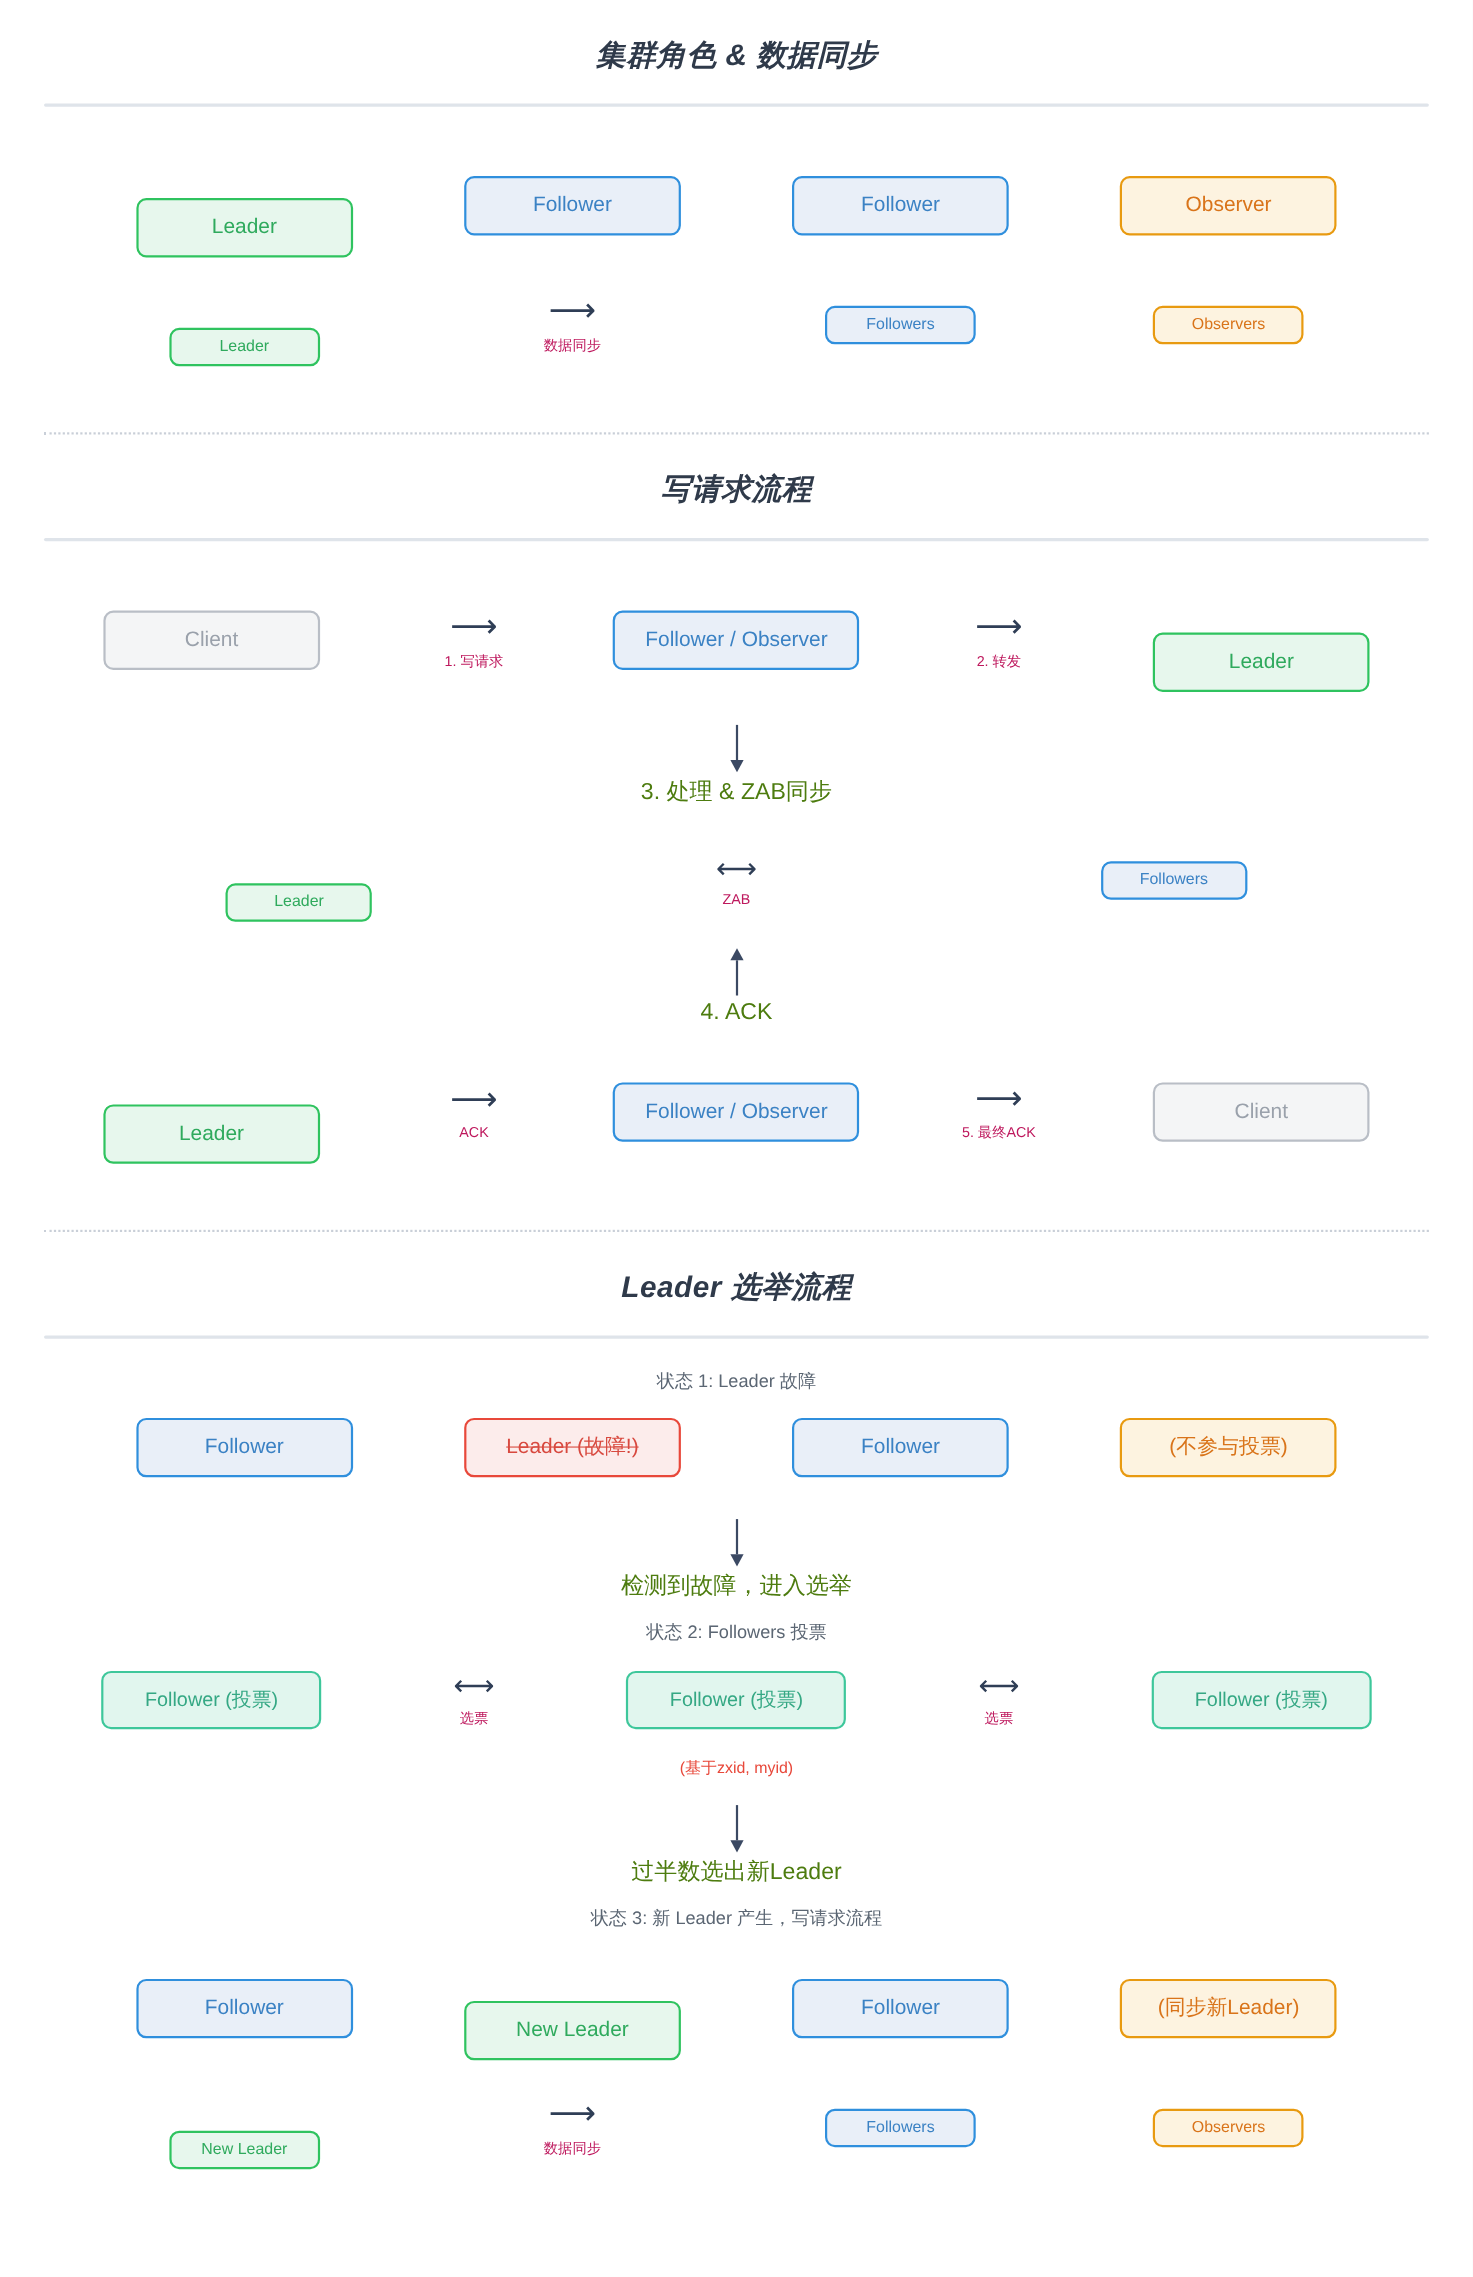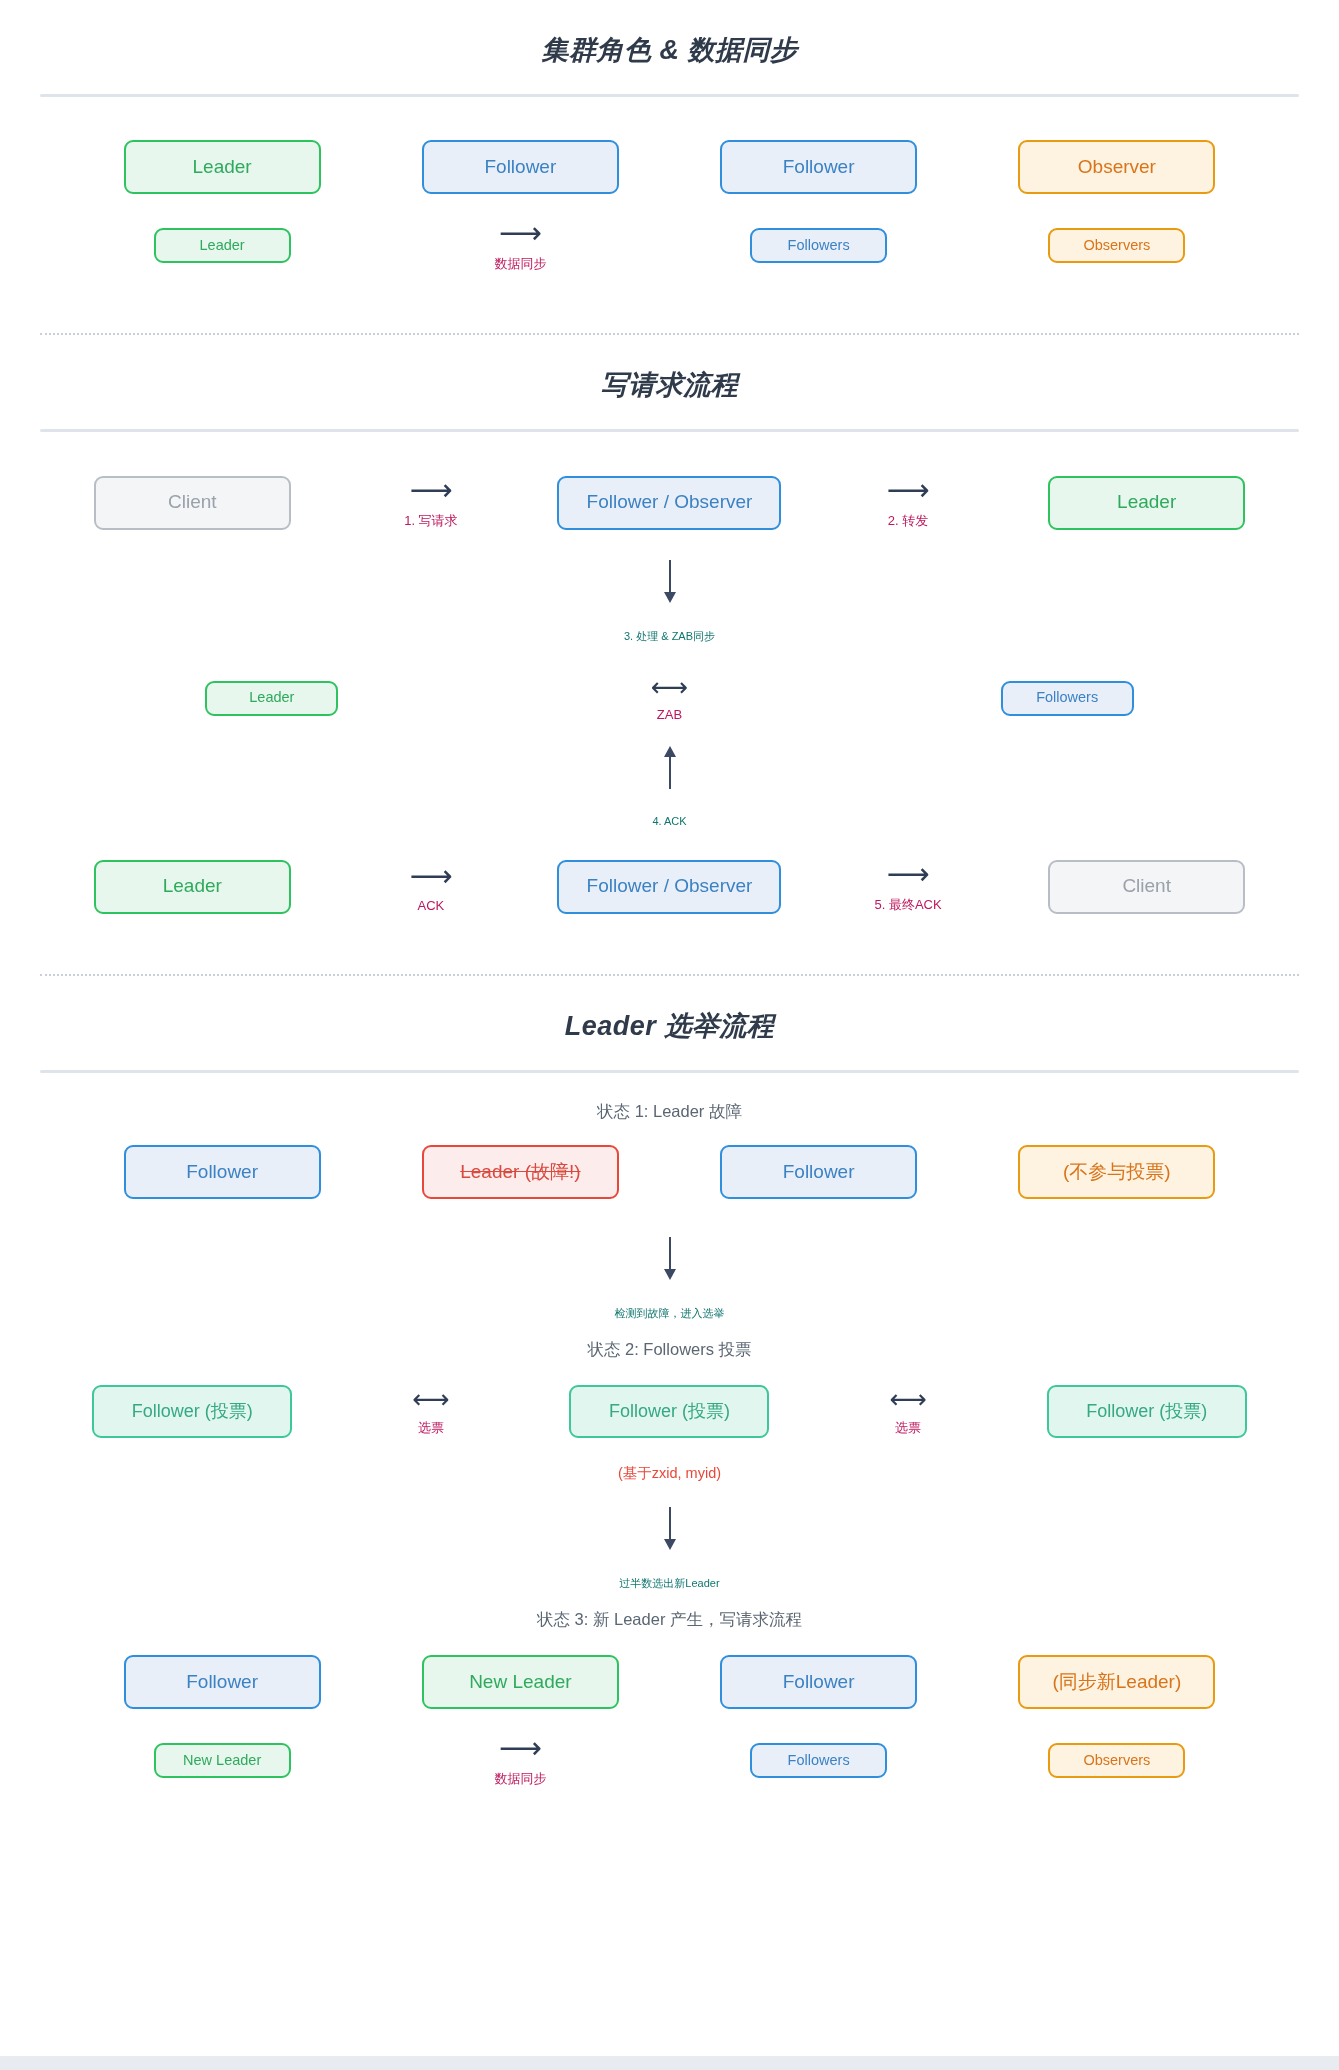--- a/index.html
+++ b/index.html
@@ -93,21 +93,21 @@
     font-size: 19px;
   }
 
   .box.med {
     width: 200px;
     height: 53px;
     font-size: 18px;
   }
 
   
-  .c-green   { background: #e7f7ed; border-color: #2fc35f; color: #2faa5d; }
+  .c-green   { background: #e7f7ed; border-color: #2fc35f; color: #2faa5d; margin-top: 40px; }
   .c-blue    { background: #e9eff8; border-color: #2f8fdd; color: #3b82c4; }
   .c-orange  { background: #fdf3e0; border-color: #e89a10; color: #d9741a; }
   .c-grey    { background: #f4f5f6; border-color: #b9bec6; color: #9aa1ab; }
   .c-red     { background: #fceceb; border-color: #e8483a; color: #d8493f; }
   .c-teal    { background: #e1f6ee; border-color: #3ec79b; color: #35a884; }
 
   .strike { text-decoration: line-through; }
 
   
   .conn {
@@ -155,23 +155,23 @@
     border-right: 6px solid transparent;
     border-top: 11px solid #3b4963;
   }
   .vhead-up {
     width: 0; height: 0;
     border-left: 6px solid transparent;
     border-right: 6px solid transparent;
     border-bottom: 11px solid #3b4963;
   }
   .vconn-label {
-    margin-top: 26px;
-    font-size: 11px;
-    color: #0f766e;
+    margin-top: 3px;
+    font-size: 21px;
+    color: #4d7c0f;
     white-space: nowrap;
   }
 
   .state-label {
     text-align: center;
     font-size: 16.5px;
     color: #5b6673;
     margin-top: 28px;
   }
 

